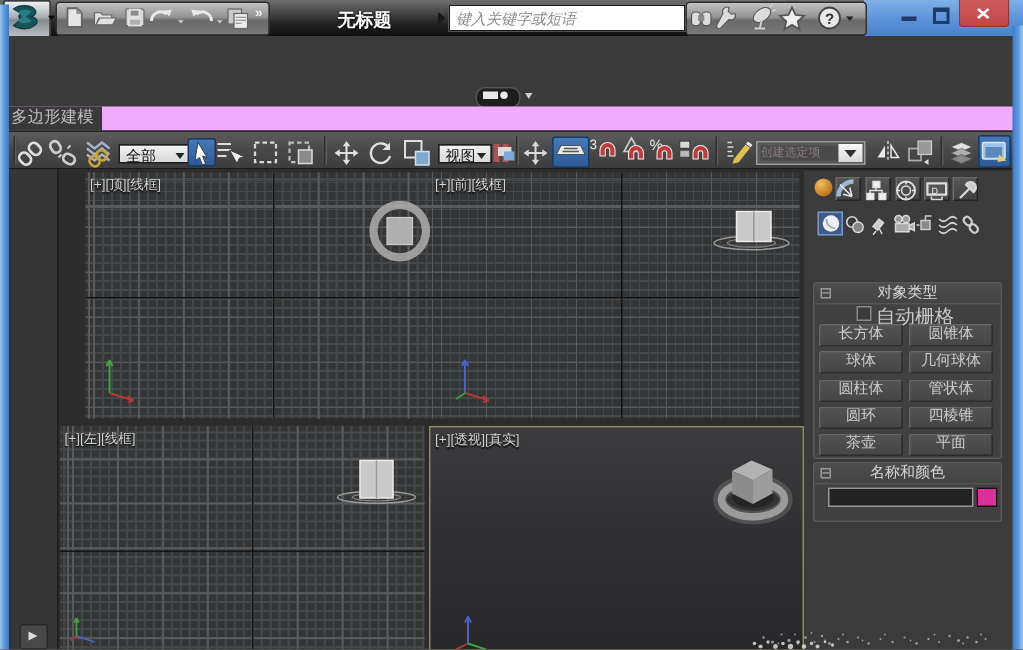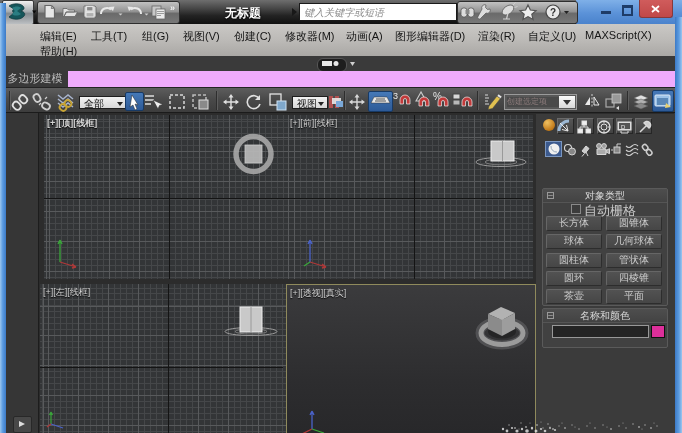--- a/index.html
+++ b/index.html
@@ -114,34 +114,20 @@
     <text x="93" y="15" font-size="10" font-weight="bold" fill="#333" stroke="none" font-family="Liberation Sans">?</text>
     <path d="M107 10 l2.5 3 l2.5-3" fill="#222" stroke="none"></path>
   </svg>
   <div class="abs" id="minbtn"></div>
   <div class="abs" id="maxbtn"></div>
   <div class="abs" id="closebtn"></div>
   <svg width="14" height="14" style="left:649px;top:3px;" stroke="#fff" stroke-width="1.8">
       <path d="M3 3 l7 6 M10 3 l-7 6"></path>
     </svg>
 
-  <div class="abs" id="menubar">
-    <span class="mi" style="left:40px;">编辑(E)</span>
-    <span class="mi" style="left:91px;">工具(T)</span>
-    <span class="mi" style="left:142px;">组(G)</span>
-    <span class="mi" style="left:183px;">视图(V)</span>
-    <span class="mi" style="left:234px;">创建(C)</span>
-    <span class="mi" style="left:285px;">修改器(M)</span>
-    <span class="mi" style="left:346px;">动画(A)</span>
-    <span class="mi" style="left:395px;">图形编辑器(D)</span>
-    <span class="mi" style="left:478px;">渲染(R)</span>
-    <span class="mi" style="left:528px;">自定义(U)</span>
-    <span class="mi" style="left:585px;">MAXScript(X)</span>
-    <span class="mi2" style="left:40px;">帮助(H)</span>
-  </div>
 
   <div class="abs" id="ribbonpill"></div>
   <svg width="40" height="12" style="left:320px;top:59px;">
       <rect x="2" y="2" width="10" height="5" fill="#e8e8e8"></rect>
       <circle cx="16" cy="4.5" r="2.5" fill="#e8e8e8"></circle>
       <path d="M30 3 l5 0 l-2.5 4 z" fill="#cfcfcf"></path>
     </svg>
   <div class="abs" id="ribbon2">
       <div class="abs" id="polytab">多边形建模</div>
     </div>
@@ -294,21 +280,21 @@
       <rect x="5" y="8" width="11" height="7" fill="#5a88b8"></rect>
       <path d="M14 13 l5 4 l-6 1 z" fill="#e8d070"></path>
     </svg>
 
   <div class="abs" id="vpzone"></div>
   <div class="abs" id="leftcol"></div>
   <div class="abs" id="playbtn">
       <div class="abs" style="left:5px;top:4px;width:0;height:0;border-top:3.5px solid transparent;border-bottom:3.5px solid transparent;border-left:6px solid #ddd;"></div>
     </div>
 
-  <div class="abs grid" id="vpTL" style="left:44px;top:115px;width:243px;height:164px;background-position:0px 23px,5px 0px,0px 5px,5px 0px;font-weight:bold;">
+  <div class="abs grid" id="vpTL" style="left:57px;top:115px;width:243px;height:164px;background-position:0px 23px,5px 0px,0px 5px,5px 0px;">
     <div class="abs axv" style="left:125px;top:0;height:164px;"></div>
     <div class="abs axh" style="left:0;top:83px;width:243px;"></div>
     <svg width="243" height="164" style="left:0;top:0;">
       <rect x="201" y="30" width="17" height="18" fill="#b9b9b9" opacity="0.92" stroke="#d8d8d8" stroke-width="0.8"></rect>
       <circle cx="209.5" cy="39" r="17.5" fill="none" stroke="#ababab" stroke-width="5.5" opacity="0.88"></circle>
       <path d="M16 147 V125 M16 125 l-2 4 M16 125 l2 4" stroke="#3aa63a" stroke-width="1.3" fill="none"></path>
       <path d="M16 147 l16 5 M32 152 l-4-3 M32 152 l-4 1" stroke="#b03838" stroke-width="1.3" fill="none"></path>
     </svg>
     <div class="vplabel">[+][顶][线框]</div>
   </div>
@@ -321,21 +307,21 @@
       <ellipse cx="214" cy="47" rx="16" ry="2.8" fill="none" stroke="#8a8a8a" stroke-width="0.8"></ellipse>
       <rect x="204" y="26" width="23" height="20" fill="#c9c9c9" stroke="#ededed" stroke-width="1"></rect>
       <path d="M215.5 26 v20" stroke="#9a9a9a" stroke-width="1"></path>
       <path d="M23 147 V125 M23 125 l-2 4 M23 125 l2 4" stroke="#4a62c8" stroke-width="1.3" fill="none"></path>
       <path d="M23 147 l16 5 M39 152 l-4-3 M39 152 l-4 1" stroke="#b03838" stroke-width="1.3" fill="none"></path>
       <path d="M23 147 l-6 4" stroke="#3aa63a" stroke-width="1.3"></path>
     </svg>
     <div class="vplabel">[+][前][线框]</div>
   </div>
 
-  <div class="abs grid" id="vpBL" style="left:40px;top:284px;width:243px;height:149px;background-position:0px 23px,8px 0px,0px 5px,2px 0px;padding-left:32px;">
+  <div class="abs grid" id="vpBL" style="left:40px;top:284px;width:243px;height:149px;background-position:0px 23px,8px 0px,0px 5px,2px 0px;">
     <div class="abs axv" style="left:128px;top:0;height:149px;"></div>
     <div class="abs axh" style="left:0;top:83px;width:243px;"></div>
     <svg width="243" height="149" style="left:0;top:0;">
       <ellipse cx="211" cy="47.5" rx="26" ry="4" fill="none" stroke="#9a9a9a" stroke-width="1"></ellipse>
       <ellipse cx="211" cy="47.5" rx="16" ry="2.5" fill="none" stroke="#8a8a8a" stroke-width="0.8"></ellipse>
       <rect x="200" y="23" width="22" height="25" fill="#c9c9c9" stroke="#ededed" stroke-width="1"></rect>
       <path d="M211 23 v25" stroke="#9a9a9a" stroke-width="1"></path>
       <path d="M11 140 V128 M11 128 l-1.5 3 M11 128 l1.5 3" stroke="#3aa63a" stroke-width="1.2" fill="none"></path>
       <path d="M11 140 l12 4" stroke="#4a62c8" stroke-width="1.2"></path>
       <path d="M11 140 l-4 3" stroke="#b03838" stroke-width="1.2"></path>

